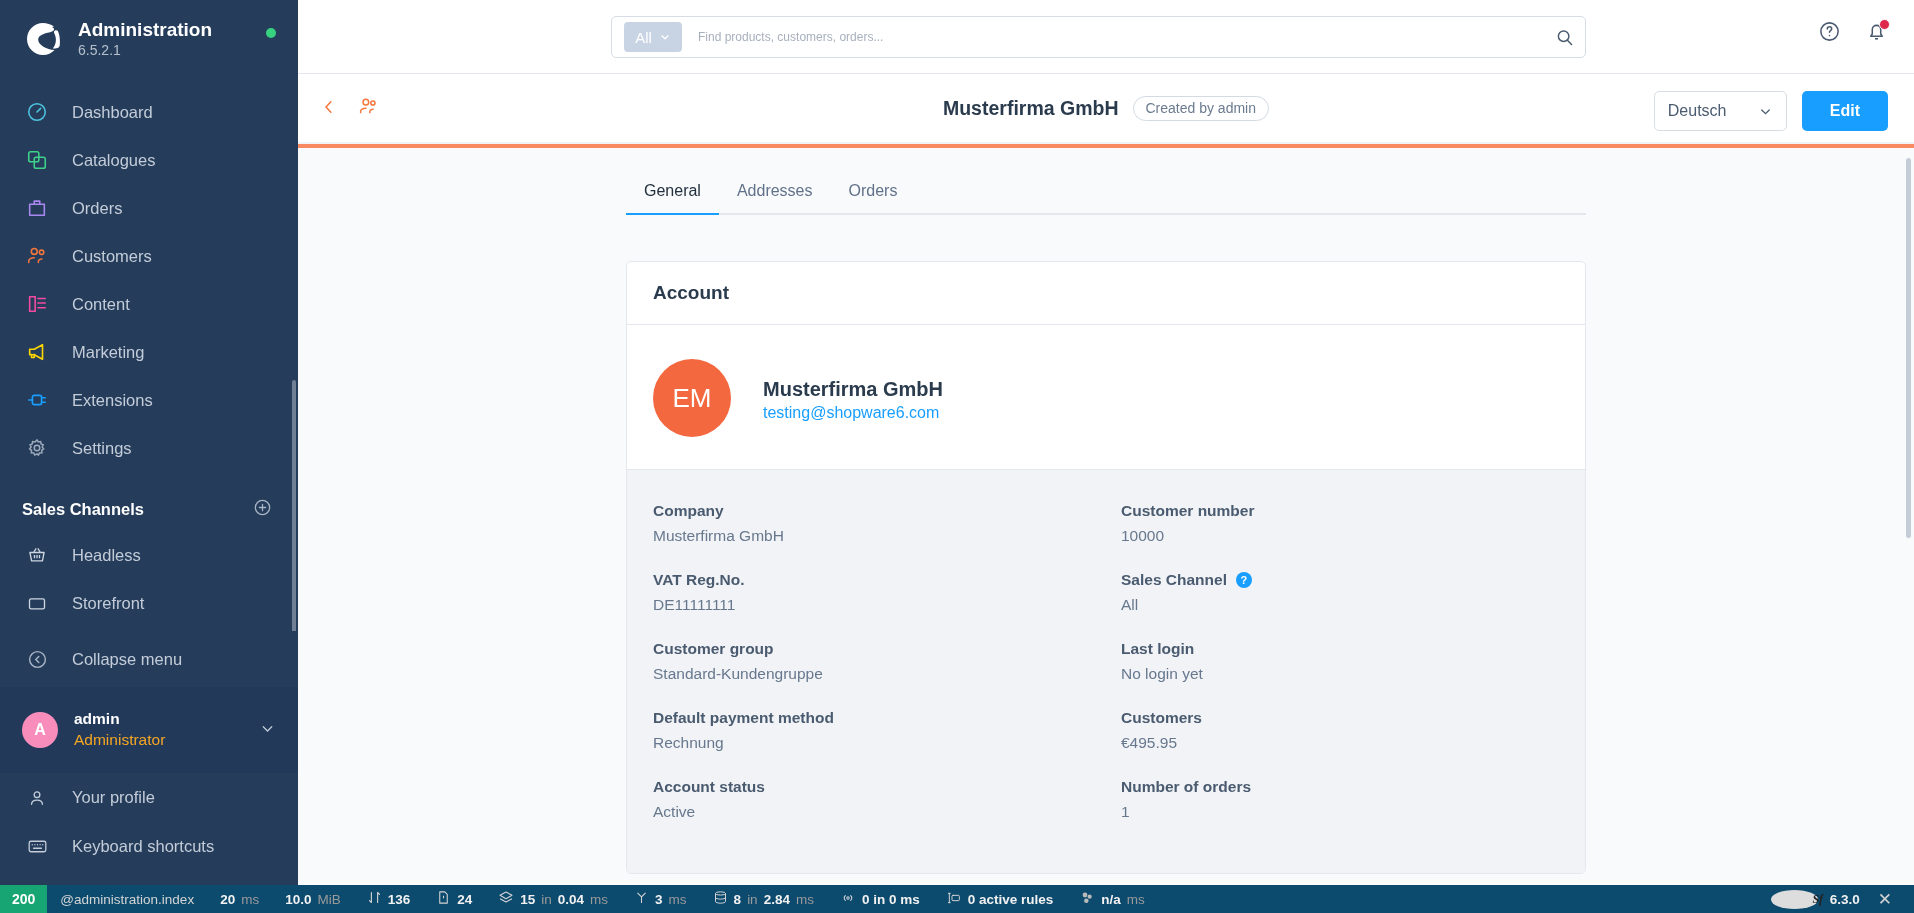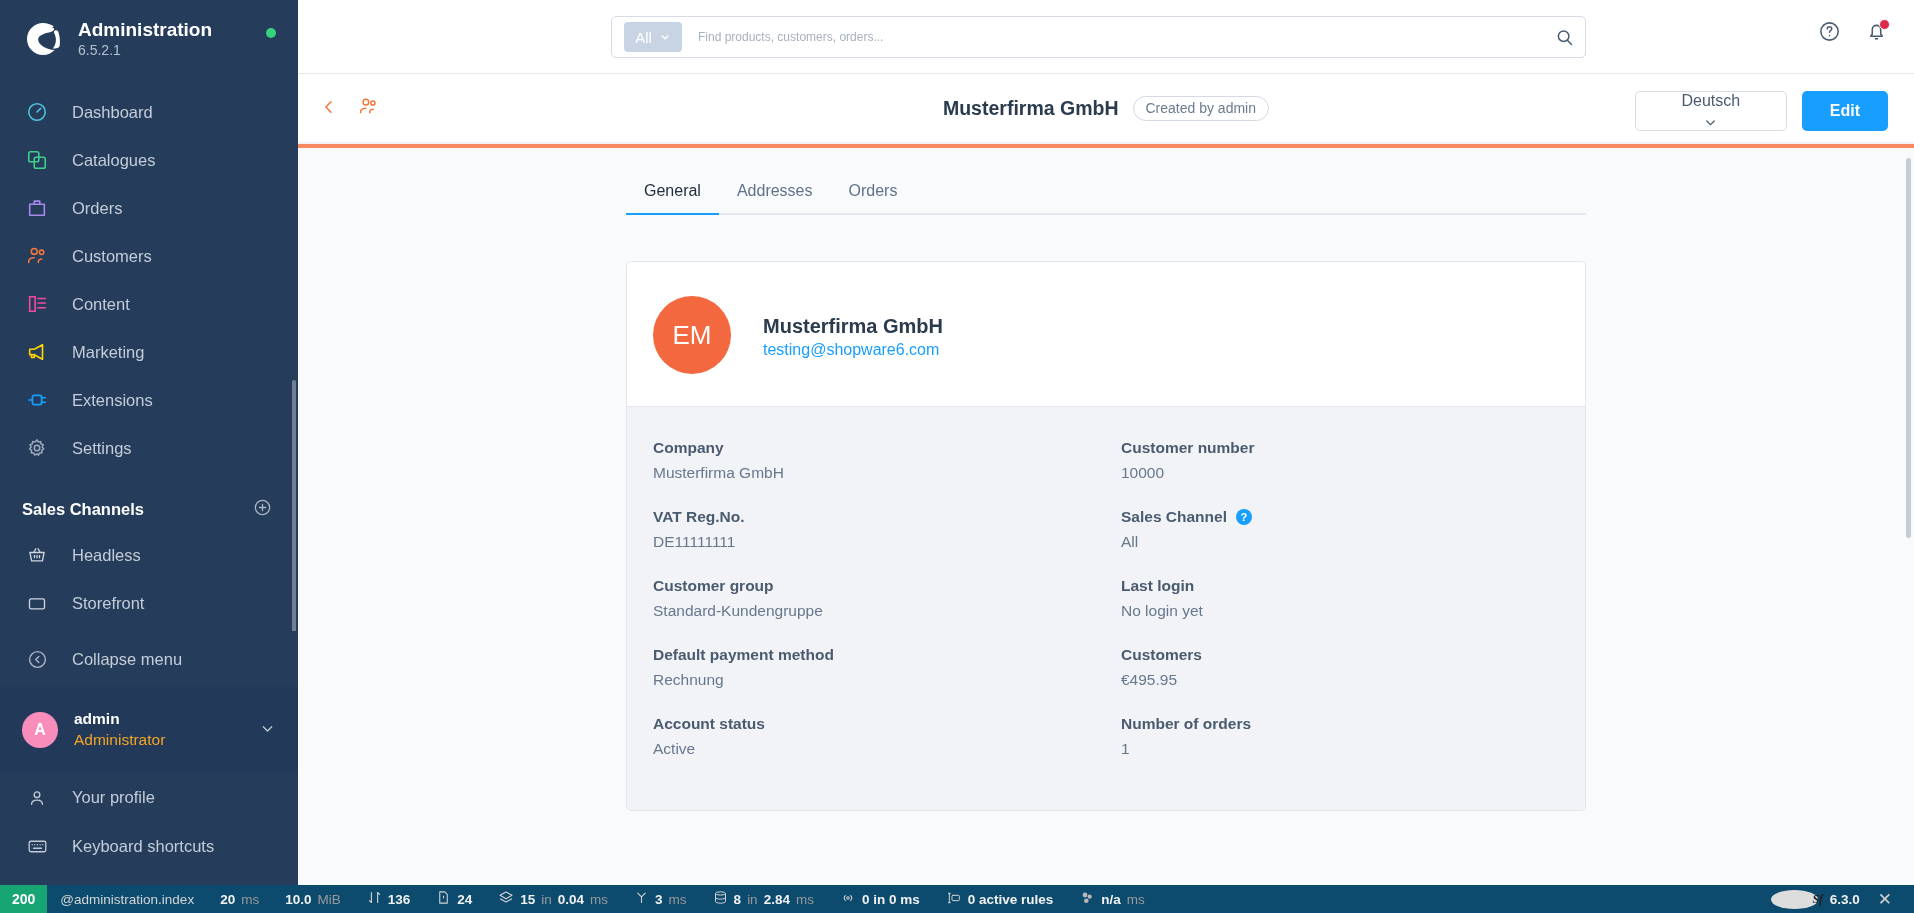--- a/index.html
+++ b/index.html
@@ -79,24 +79,24 @@
               background: #fff; border-bottom: 2px solid #f0f3f7; }
   .ph-left { position: absolute; left: 22px; top: 22px; display: flex;
              align-items: center; gap: 20px; }
   .ph-center { position: absolute; left: 0; right: 0; top: 22px; display: flex;
                align-items: center; justify-content: center; gap: 14px; pointer-events: none; }
   .ph-title { font-size: 19.5px; font-weight: bold; color: #2b3b4e; }
   .badge-created { border: 1px solid #d3dae3; border-radius: 13px; padding: 3px 12px 4px;
                    font-size: 14px; color: #6b7b90; background: #fff; }
   .ph-right { position: absolute; right: 26px; top: 17px; display: flex;
               align-items: center; gap: 15px; }
-  .lang-select { width: 152px; height: 40px; border: 1px solid #d8dde5; border-radius: 5px;
+  .lang-select { width: 133px; height: 40px; border: 1px solid #d8dde5; border-radius: 5px;
                  background: #fff; display: flex; align-items: center;
                  justify-content: space-between; padding: 0 13px; font-size: 16px;
-                 color: #4a5b70; cursor: pointer; flex-direction: column; }
+                 color: #4a5b70; cursor: pointer; }
   .edit-btn { height: 40px; padding: 0 28px; border-radius: 5px; background: #189eff;
               color: #fff; font-size: 16px; font-weight: bold; border: none;
               display: flex; align-items: center; cursor: pointer;
               font-family: "Liberation Sans", sans-serif; }
   #accent-line { position: absolute; left: 298px; top: 144px; right: 0; height: 4px;
                  background: #f88962; }
 
   
   #content { position: absolute; left: 298px; top: 148px; right: 0; bottom: 28px;
              background: #f9fafb; overflow: hidden; }
@@ -403,20 +403,21 @@
 <div id="content">
   <div id="inner">
 
     <div class="tabs">
       <div class="tab active">General</div>
       <div class="tab">Addresses</div>
       <div class="tab">Orders</div>
     </div>
 
     <div class="card">
+      <div class="card-head">Account</div>
 
       <div class="card-body">
         <div class="acct-row">
           <span class="avatar-lg">EM</span>
           <div>
             <div class="acct-name">Musterfirma GmbH</div>
             <a class="acct-mail">testing@shopware6.com</a>
           </div>
         </div>
       </div>

